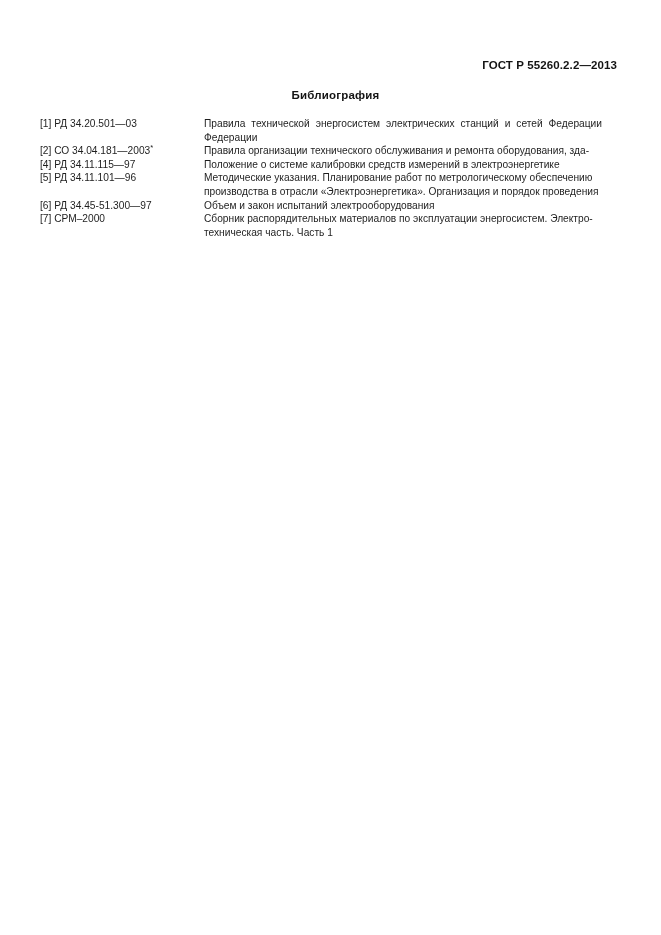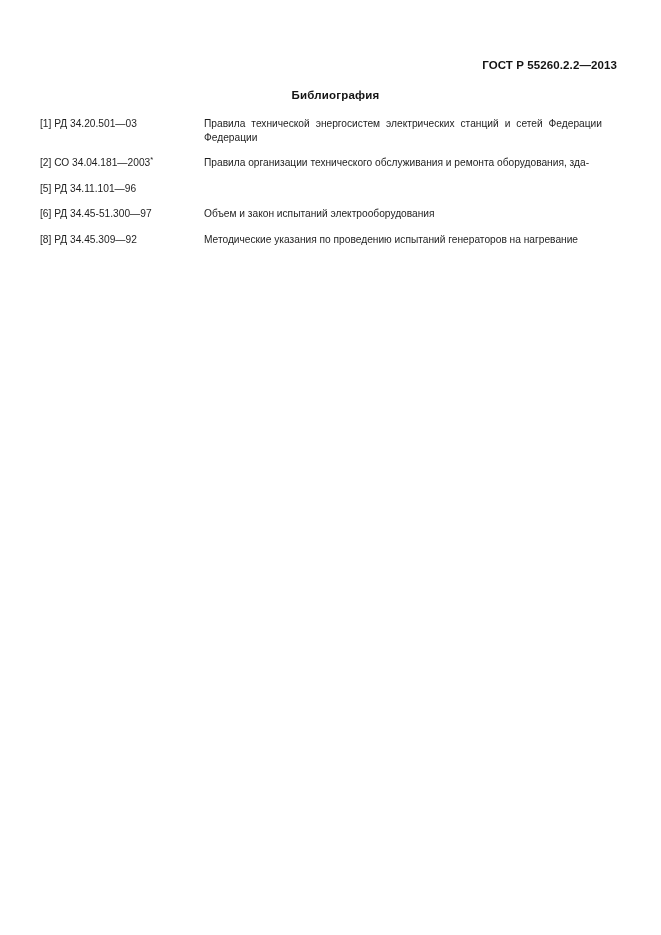--- a/index.html
+++ b/index.html
@@ -52,21 +52,21 @@
     top: 117px;
     left: 40px;
     width: 562px;
   }
   .biblio-entry {
     display: flex;
     align-items: flex-start;
     margin-bottom: 0px;
   }
   .biblio-entry + .biblio-entry {
-    margin-top: 12px;
+    margin-top: 0px;
   }
 
   .entry-label {
     flex: 0 0 164px;
     width: 164px;
     font-size: 10.2px;
     line-height: 13.6px;
     color: #1e1e1e;
     white-space: pre-line;
     padding-left: 0px;
@@ -138,31 +138,42 @@
           <span class="line">Федерации</span>
         </div>
       </div>
       <div class="biblio-entry">
         <div class="entry-label"><span>[2] СО 34.04.181—2003</span><sup>*</sup></div>
         <div class="entry-desc">
           <span class="line">Правила организации технического обслуживания и ремонта оборудования, зда-</span>
         </div>
       </div>
       <div class="biblio-entry">
+        <div class="entry-label"><span>[4] РД 34.11.115—97</span></div>
+        <div class="entry-desc">
+          <span class="line">Положение о системе калибровки средств измерений в электроэнергетике</span>
+        </div>
+      </div>
+      <div class="biblio-entry">
         <div class="entry-label"><span>[5] РД 34.11.101—96</span></div>
+        <div class="entry-desc">
+          <span class="line">Методические указания. Планирование работ по метрологическому обеспечению</span>
+          <span class="line">производства в отрасли «Электроэнергетика». Организация и порядок проведения</span>
+        </div>
       </div>
       <div class="biblio-entry">
         <div class="entry-label"><span>[6] РД 34.45-51.300—97</span></div>
         <div class="entry-desc">
           <span class="line">Объем и закон испытаний электрооборудования</span>
         </div>
       </div>
       <div class="biblio-entry">
-        <div class="entry-label"><span>[8] РД 34.45.309—92</span></div>
+        <div class="entry-label"><span>[7] СРМ–2000</span></div>
         <div class="entry-desc">
-          <span class="line">Методические указания по проведению испытаний генераторов на нагревание</span>
+          <span class="line">Сборник распорядительных материалов по эксплуатации энергосистем. Электро-</span>
+          <span class="line">техническая часть. Часть 1</span>
         </div>
       </div>
     </div>
 
   <div class="page-number">81</div>
 
 </div>
 
 </body></html>

